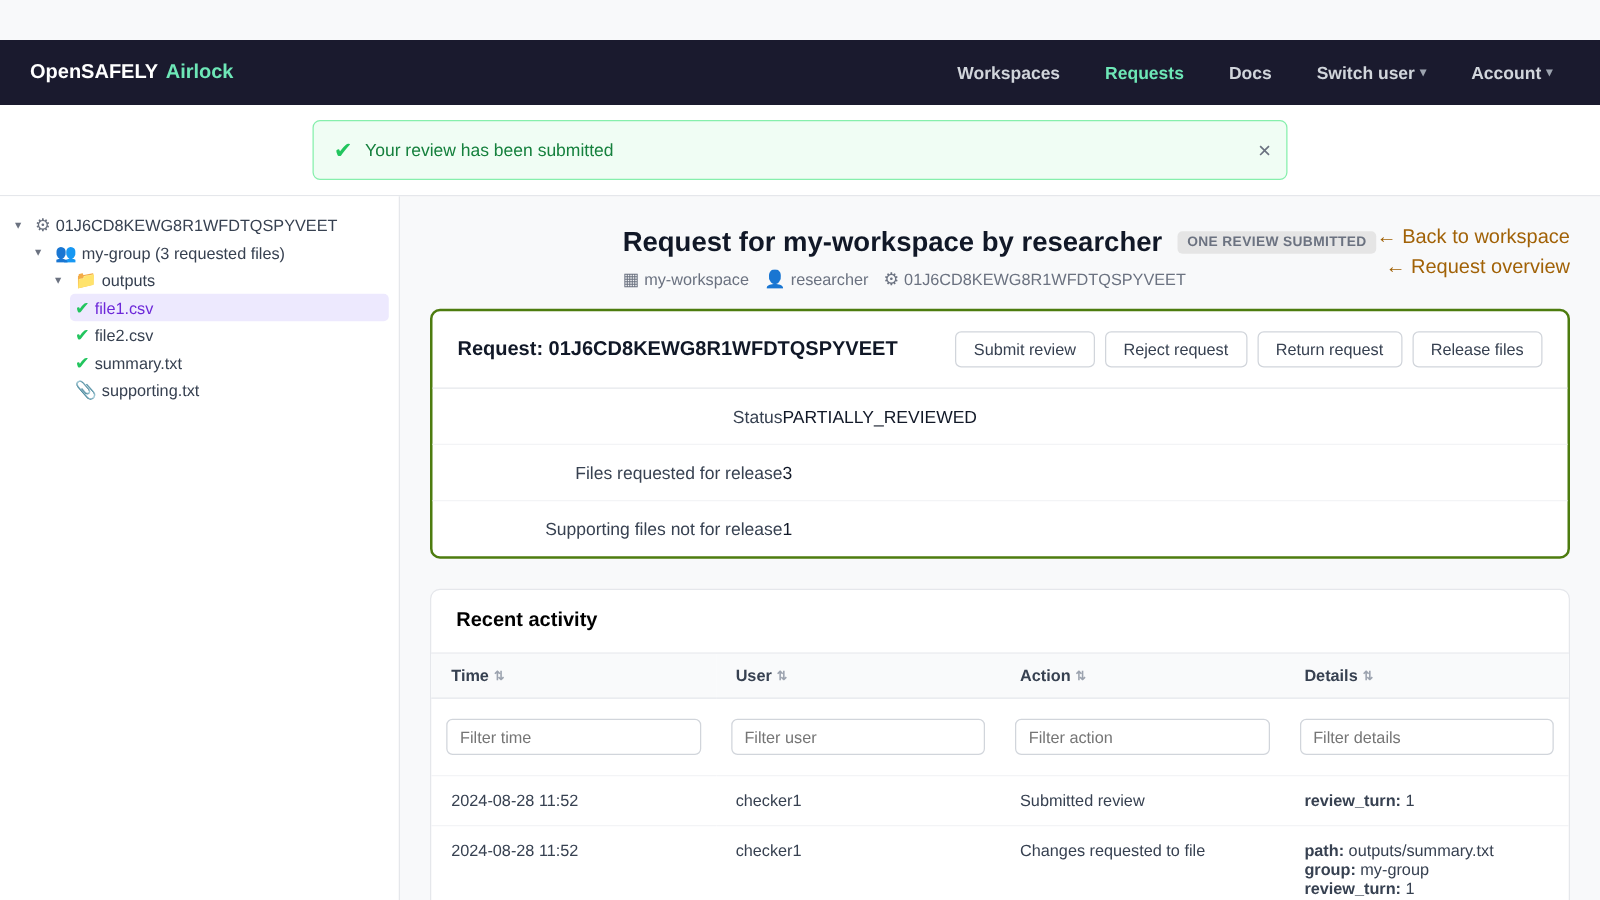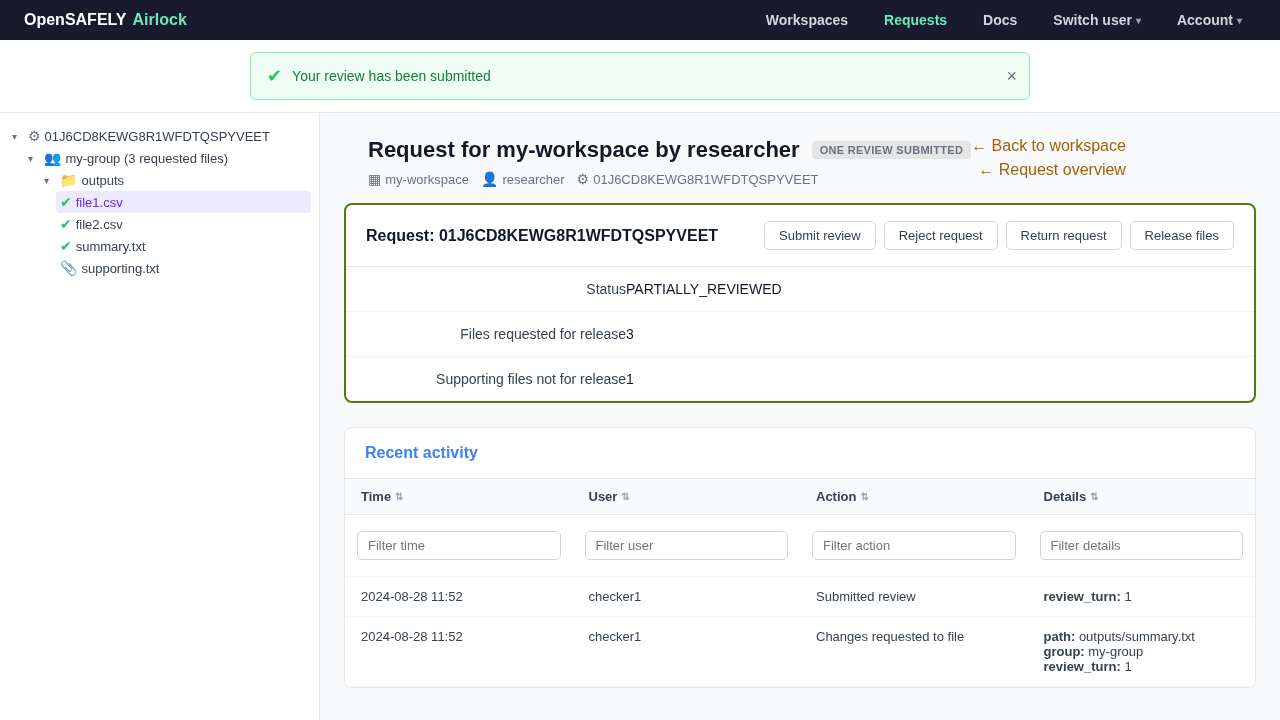--- a/index.html
+++ b/index.html
@@ -1,19 +1,19 @@
 <!DOCTYPE html>
 <html><head>
   <meta charset="utf-8">
   <style>
     * { box-sizing: border-box; margin: 0; padding: 0; }
     body { font-family: -apple-system, BlinkMacSystemFont, 'Segoe UI', sans-serif; font-size: 14px; color: #1a1a2e; background: #f8f9fa; }
 
     
-    nav { display: flex; align-items: center; background: #1a1a2e; padding: 0 24px; height: 40px; gap: 8px; }
+    nav { display: flex; align-items: center; background: #1a1a2e; padding: 0 24px; height: 52px; gap: 8px; margin-top: 32px; }
     .nav-brand { display: flex; align-items: center; gap: 6px; margin-right: auto; }
     .nav-brand-open { color: #fff; font-weight: 700; font-size: 16px; }
     .nav-brand-airlock { color: #6ee7b7; font-weight: 700; font-size: 16px; }
     .nav-link { color: #d1d5db; font-size: 14px; padding: 6px 14px; border-radius: 4px; cursor: pointer; text-decoration: none; display: flex; align-items: center; gap: 4px; font-weight: bold; }
     .nav-link-active { color: #6ee7b7; }
     .nav-chevron { font-size: 10px; color: #9ca3af; }
 
     
     .banner-wrap { background: #fff; border-bottom: 1px solid #e5e7eb; padding: 12px 24px; }
     .banner { display: flex; align-items: center; gap: 10px; background: #f0fdf4; border: 1px solid #86efac; border-radius: 6px; padding: 12px 16px; max-width: 780px; margin: 0 auto; position: relative; }
@@ -36,21 +36,21 @@
     .tree-icon-approved { color: #22c55e; }
     .tree-icon-file { color: #6b7280; }
     .tree-label { color: #374151; }
     .tree-label-selected { color: #6d28d9; }
     .indent-1 { margin-left: 16px; }
     .indent-2 { margin-left: 32px; }
     .indent-3 { margin-left: 48px; }
 
     
     .main { flex: 1; padding: 24px; overflow-y: auto; }
-    .page-header { display: flex; align-items: flex-start; justify-content: flex-start; margin-bottom: 16px; margin-left: 24px; }
+    .page-header { display: flex; align-items: flex-start; justify-content: flex-end; margin-bottom: 16px; }
     .page-title-group { display: flex; flex-direction: column; gap: 8px; }
     .page-title { font-size: 22px; font-weight: 700; color: #111827; display: flex; align-items: center; gap: 12px; }
     .badge { background: #e5e5e5; color: #6b7280; font-size: 11px; font-weight: 600; padding: 3px 8px; border-radius: 4px; letter-spacing: 0.3px; }
     .breadcrumbs { display: flex; align-items: center; gap: 12px; font-size: 13px; color: #6b7280; }
     .breadcrumb-item { display: flex; align-items: center; gap: 4px; color: #6b7280; }
     .breadcrumb-icon { font-size: 14px; }
     .page-actions { display: flex; flex-direction: column; gap: 6px; align-items: flex-end; }
     .back-link { color: #a16207; font-size: 16px; text-decoration: none; cursor: pointer; }
 
     
@@ -62,21 +62,21 @@
 
     .info-table { width: 100%; }
     .info-row { display: flex; padding: 14px 20px; border-bottom: 1px solid #f3f4f6; text-align: right; }
     .info-row:last-child { border-bottom: none; }
     .info-label { width: 260px; font-weight: 500; color: #374151; font-size: 14px; flex-shrink: 0; }
     .info-value { color: #111827; font-size: 14px; }
 
     
     .activity-card { background: #fff; border: 1px solid #e5e7eb; border-radius: 8px; }
     .activity-header { padding: 16px 20px; border-bottom: 1px solid #e5e7eb; }
-    .activity-title { font-size: 16px; font-weight: 600; color: #3b82f6; }
+    .activity-title { font-size: 16px; font-weight: 600; color: #000000; }
     .activity-table { width: 100%; border-collapse: collapse; }
     .activity-table th { padding: 10px 16px; text-align: left; font-size: 13px; font-weight: 600; color: #374151; border-bottom: 1px solid #e5e7eb; background: #f9fafb; }
     .th-inner { display: flex; align-items: center; gap: 4px; }
     .sort-icon { color: #9ca3af; font-size: 10px; }
     .activity-table td { padding: 12px 16px; font-size: 13px; color: #374151; border-bottom: 1px solid #f3f4f6; vertical-align: top; }
     .filter-input { width: 100%; padding: 6px 10px; border: 1px solid #d1d5db; border-radius: 5px; font-size: 13px; color: #374151; outline: none; }
     .filter-row td { padding: 16px 12px; }
     .detail-key { font-weight: 600; color: #374151; }
     .detail-val { color: #374151; }
   </style>

